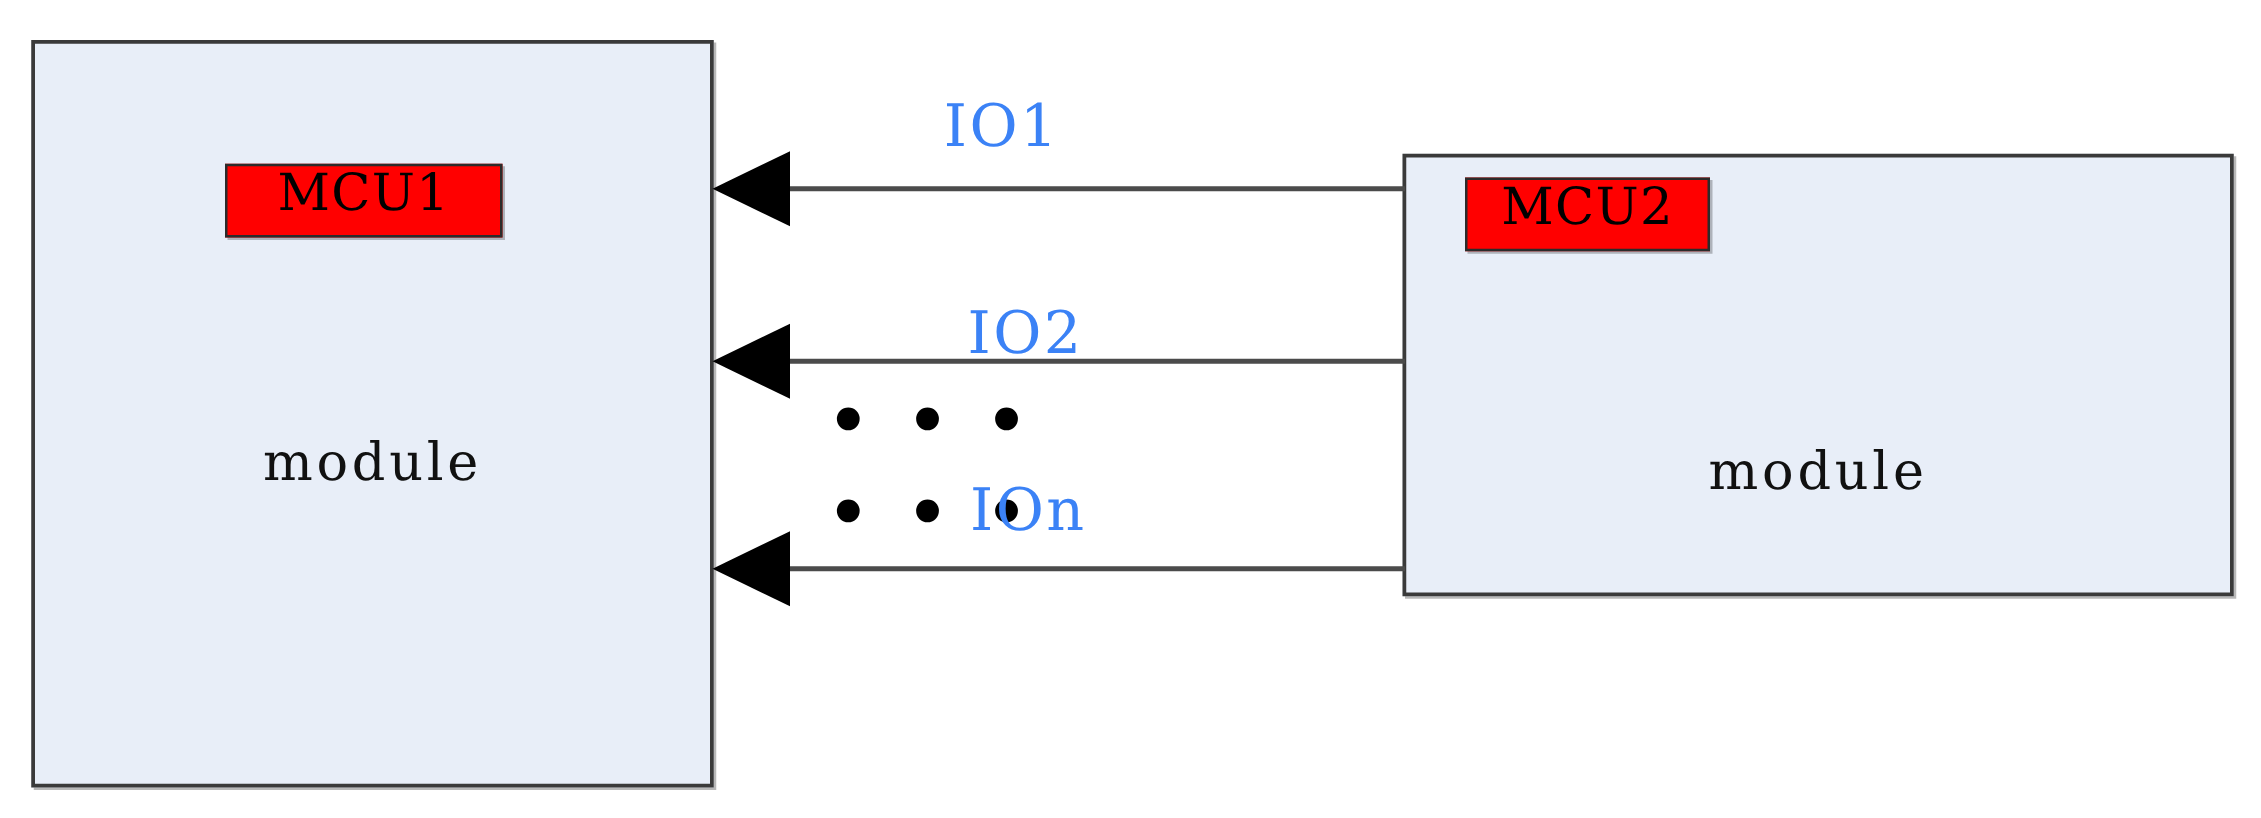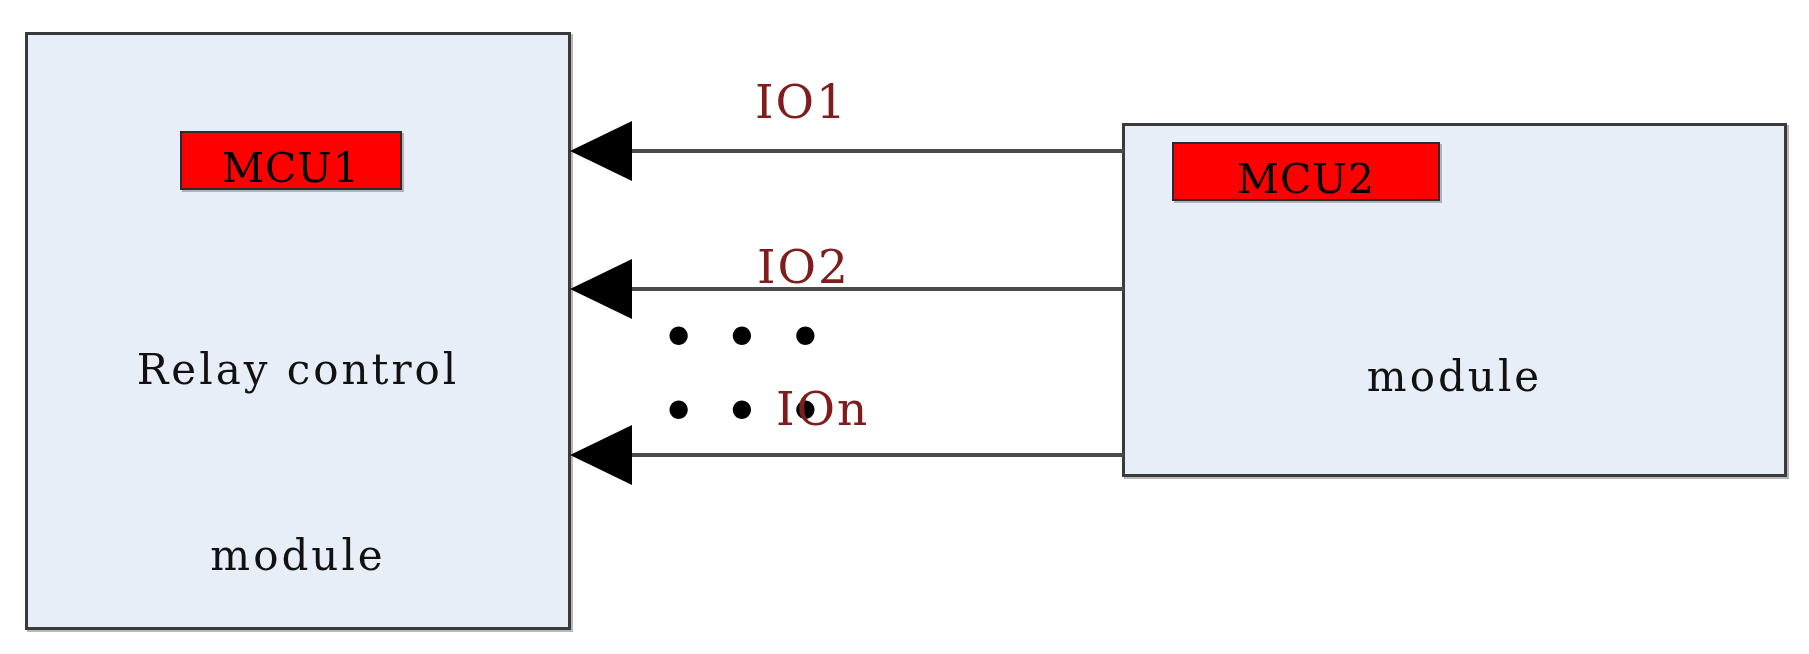--- a/index.html
+++ b/index.html
@@ -42,33 +42,33 @@
     position: absolute;
     background: #ff0000;
     border: 2px solid #2b2b2b;
     box-sizing: border-box;
     color: #000000;
     font-family: "DejaVu Serif", serif;
     font-size: 41px;
     line-height: 41px;
     text-align: center;
     letter-spacing: 1px;
-    padding-top: 15px;
+    padding-top: 1px;
     box-shadow: 2px 2px 0 rgba(0,0,0,0.25);
   }
   #mcu1-badge {
     left: 180px;
     top: 131px;
     width: 222px;
     height: 59px;
   }
   #mcu2-badge {
     left: 1172px;
     top: 142px;
-    width: 268px;
+    width: 196px;
     height: 59px;
   }
 
   
   .module-text {
     position: absolute;
     text-align: center;
     font-family: "DejaVu Serif", serif;
     font-size: 42px;
     line-height: 62px;
@@ -100,33 +100,33 @@
     border-top: 30px solid transparent;
     border-bottom: 30px solid transparent;
     border-right: 62px solid #000000;
   }
   .conn-label {
     position: absolute;
     font-family: "DejaVu Serif", serif;
     font-size: 47px;
     line-height: 47px;
     letter-spacing: 2px;
-    color: #7f1d1d;
+    color: #3b82f6;
     white-space: pre;
   }
 
   
   #line-io1  { left: 632px; top: 149px; width: 492px; }
   #arrow-io1 { left: 570px; top: 121px; }
   #label-io1 { left: 755px; top: 78px; }
 
   
   #line-io2  { left: 632px; top: 287px; width: 492px; }
   #arrow-io2 { left: 570px; top: 259px; }
-  #label-io2 { left: 757px; top: 243px; }
+  #label-io2 { left: 774px; top: 243px; }
 
   
   #line-ion  { left: 632px; top: 453px; width: 492px; }
   #arrow-ion { left: 570px; top: 425px; }
   #label-ion { left: 776px; top: 385px; }
 
   
   .ellipsis {
     position: absolute;
     font-family: "DejaVu Serif", serif;
@@ -143,21 +143,20 @@
 </head>
 <body>
 
 <div id="canvas">
 
   <div id="relay-box" class="module-box"></div>
 
   <div id="mcu1-badge" class="mcu-badge">MCU1</div>
 
   <div id="relay-text" class="module-text">
-    <div>Relay control</div>
     <div>module</div>
   </div>
 
   <div id="sensor-box" class="module-box"></div>
 
   <div id="mcu2-badge" class="mcu-badge">MCU2</div>
 
   <div id="sensor-text" class="module-text">
     <div>module</div>
   </div>

